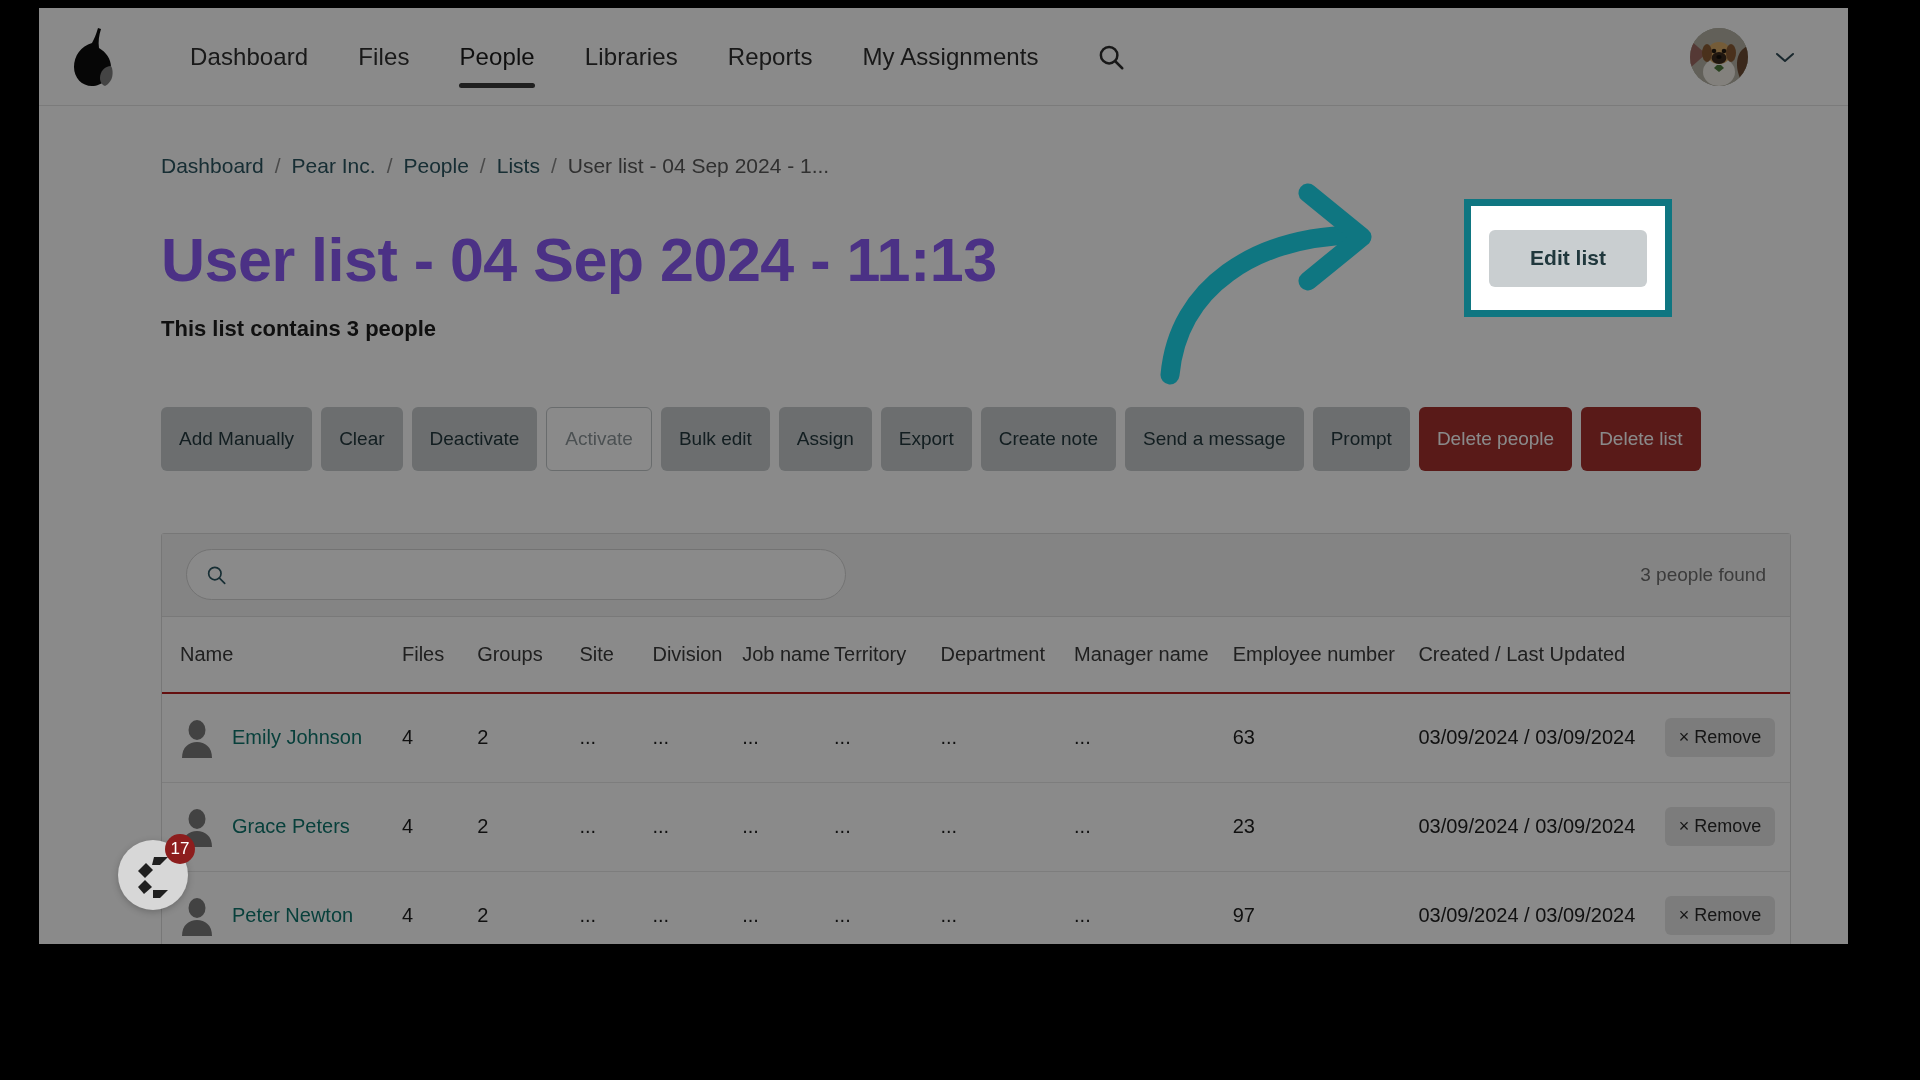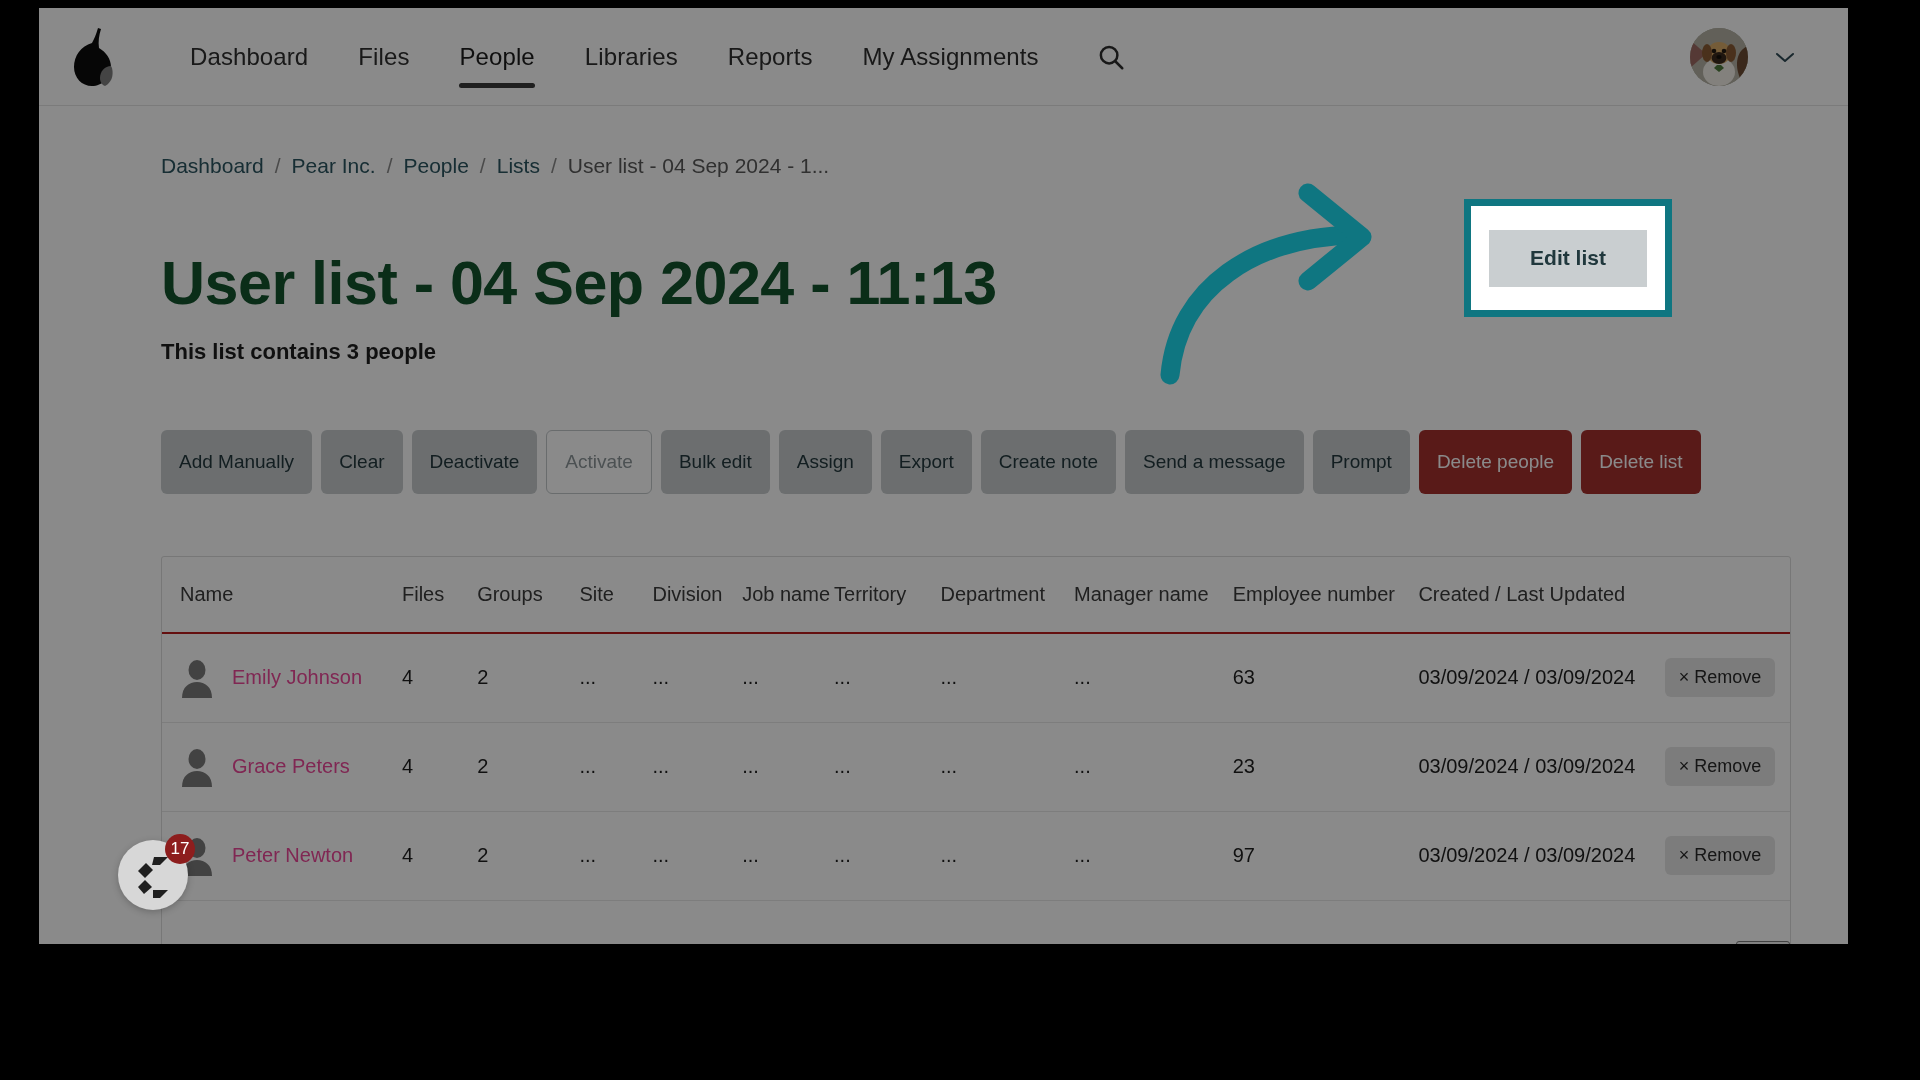--- a/index.html
+++ b/index.html
@@ -151,23 +151,23 @@
   .crumb-sep {
     color: #8a8a8a;
   }
   .crumb-current {
     color: #5a5a5a;
   }
 
   .page-title {
     font-size: 61px;
     font-weight: 700;
-    color: #14532d;
+    color: #8b5cf6;
     letter-spacing: -0.5px;
-    margin-top: 73px;
+    margin-top: 50px;
     line-height: 1.05;
   }
   .subtitle {
     margin-top: 22px;
     font-size: 22px;
     font-weight: 700;
     color: #1f1f1f;
     line-height: 1.32;
   }
 
@@ -279,21 +279,21 @@
     display: flex;
     align-items: center;
     gap: 18px;
   }
   .row-avatar {
     width: 34px;
     height: 40px;
     flex: 0 0 34px;
   }
   .person-link {
-    color: #ec4899;
+    color: #0f766e;
     font-size: 20px;
     cursor: pointer;
   }
   .dots { color: #4a4a4a; }
   .created-cell { font-size: 18px; color: #1f1f1f; }
   .remove-btn {
     background: #e6e6e6;
     border: none;
     border-radius: 6px;
     font-size: 18px;
@@ -374,21 +374,21 @@
     z-index: 60;
     display: flex;
     align-items: center;
     justify-content: center;
   }
   .edit-list-btn {
     width: 158px;
     height: 57px;
     background: #c9ced0;
     border: none;
-    border-radius: 0;
+    border-radius: 6px;
     font-family: "Liberation Sans", sans-serif;
     font-size: 21px;
     font-weight: 700;
     color: #20383d;
     cursor: pointer;
     text-align: center;
   }
   .arrow-overlay {
     position: absolute;
     left: 1150px;
@@ -493,20 +493,30 @@
           <button class="btn">Assign</button>
           <button class="btn">Export</button>
           <button class="btn">Create note</button>
           <button class="btn">Send a message</button>
           <button class="btn">Prompt</button>
           <button class="btn danger">Delete people</button>
           <button class="btn danger">Delete list</button>
         </div>
 
         <div class="table-card">
+          <div class="table-toolbar">
+            <div class="search-box">
+              <svg width="24" height="24" viewBox="0 0 24 24" fill="none" stroke="#2b5560" stroke-width="1.8">
+                <circle cx="10.5" cy="10.5" r="6.6"></circle>
+                <line x1="15.4" y1="15.4" x2="21" y2="21" stroke-linecap="round"></line>
+              </svg>
+              <input class="search-input" type="text" placeholder="" style="">
+            </div>
+            <div class="found-text">3 people found</div>
+          </div>
 
           <table class="people">
             <thead>
               <tr>
                 <th class="col-name">Name</th>
                 <th class="col-files">Files</th>
                 <th class="col-groups">Groups</th>
                 <th class="col-site">Site</th>
                 <th class="col-div">Division</th>
                 <th class="col-job">Job name</th>

